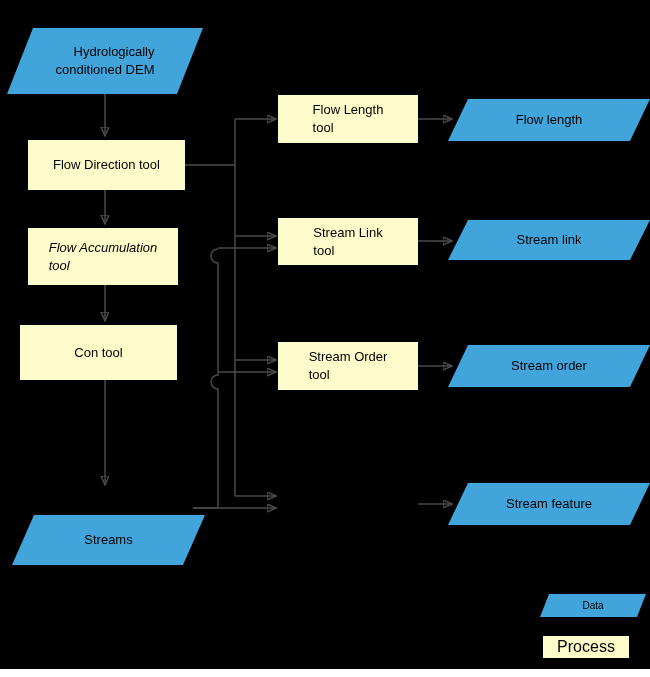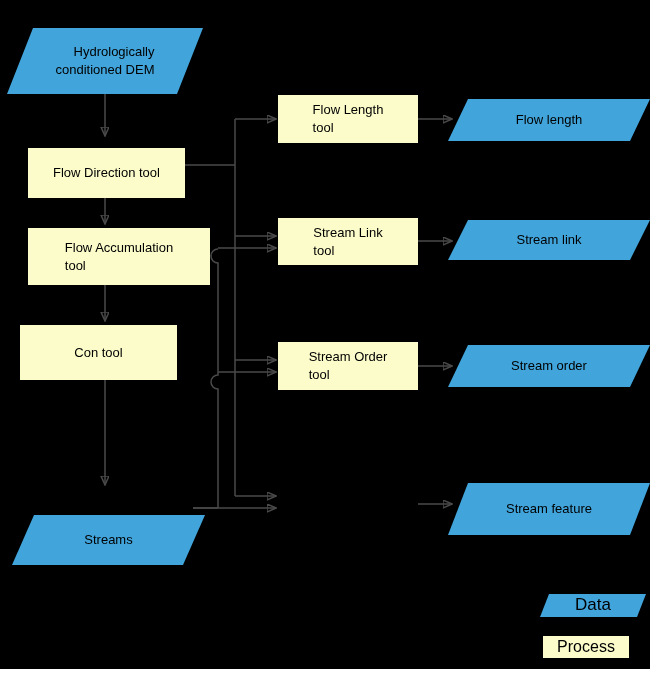--- a/index.html
+++ b/index.html
@@ -20,39 +20,39 @@
   .pgram{
     background:var(--data-fill,#41a5dc);
     clip-path:polygon(var(--sk) 0, 100% 0, calc(100% - var(--sk)) 100%, 0 100%);
   }
   .proc{background:var(--process-fill,#fcfccb);}
   .label{white-space:pre-line;text-align:right;}
   .proc .label{text-align:left;}
 
   
   .dem{left:7px;top:28px;width:196px;height:66px;--sk:26px;}
-  .flowdir{left:28px;top:140px;width:157px;height:50px;margin-top:8px;}
-  .flowacc{left:28px;top:228px;width:182px;height:57px;}
+  .flowdir{left:28px;top:140px;width:157px;height:50px;}
+  .flowacc{left:28px;top:228px;width:150px;height:57px;font-style:italic;}
   .con{left:20px;top:325px;width:157px;height:55px;}
   .streams{left:12px;top:515px;width:193px;height:50px;--sk:22px;}
 
   
   .flowlen-t{left:278px;top:95px;width:140px;height:48px;}
   .streamlink-t{left:278px;top:218px;width:140px;height:47px;}
   .streamorder-t{left:278px;top:342px;width:140px;height:48px;}
   .streamfeat-t{left:278px;top:480px;width:140px;height:48px;}
 
   
   .flowlen-d{left:448px;top:99px;width:202px;height:42px;--sk:20px;}
   .streamlink-d{left:448px;top:220px;width:202px;height:40px;--sk:20px;}
   .streamorder-d{left:448px;top:345px;width:202px;height:42px;--sk:20px;}
-  .streamfeat-d{left:448px;top:483px;width:202px;height:52px;--sk:20px;}
+  .streamfeat-d{left:448px;top:483px;width:202px;height:42px;--sk:20px;}
 
   
-  .legend-data{left:540px;top:594px;width:106px;height:23px;--sk:9px;font-size:17px;}
+  .legend-data{left:540px;top:594px;width:106px;height:23px;--sk:9px;font-size:10px;}
   .legend-proc{left:543px;top:636px;width:86px;height:22px;font-size:16px;}
 
   .annotation{
     position:absolute;left:20px;top:401px;width:112px;
     color:var(--annotation-text,#2f5496);
     font-size:12px;font-weight:700;line-height:1.55;white-space:pre-line;
   }
   .bottom-strip{position:absolute;left:0;bottom:0;width:100%;height:8px;background:#fff;}
 </style>
 </head>

